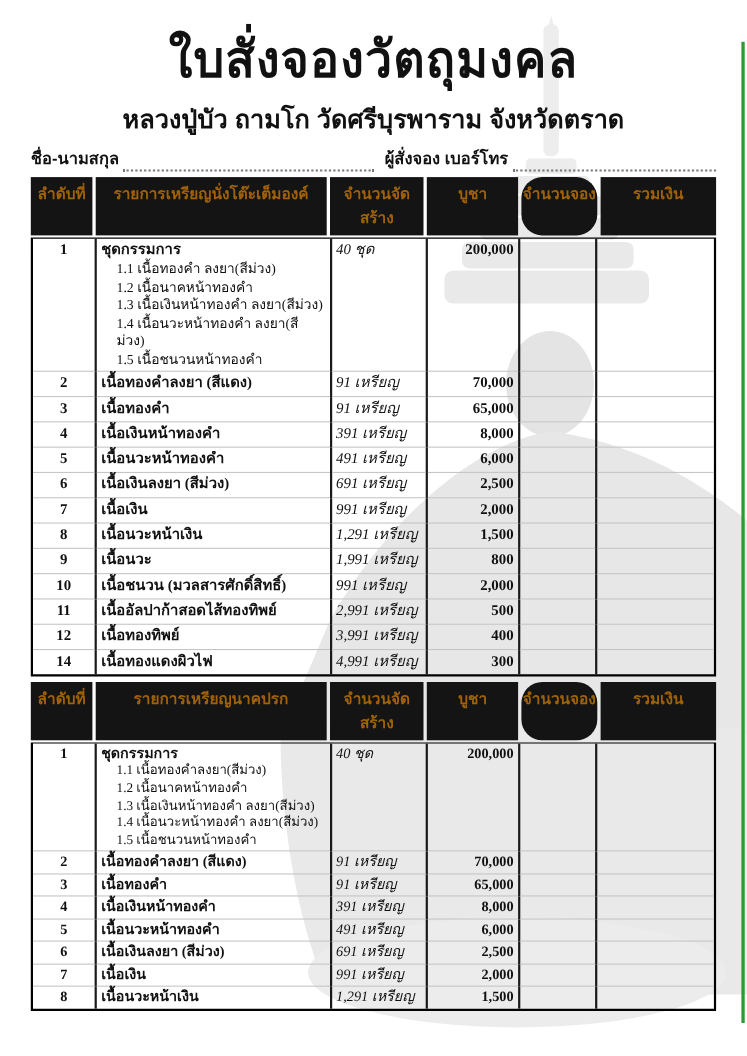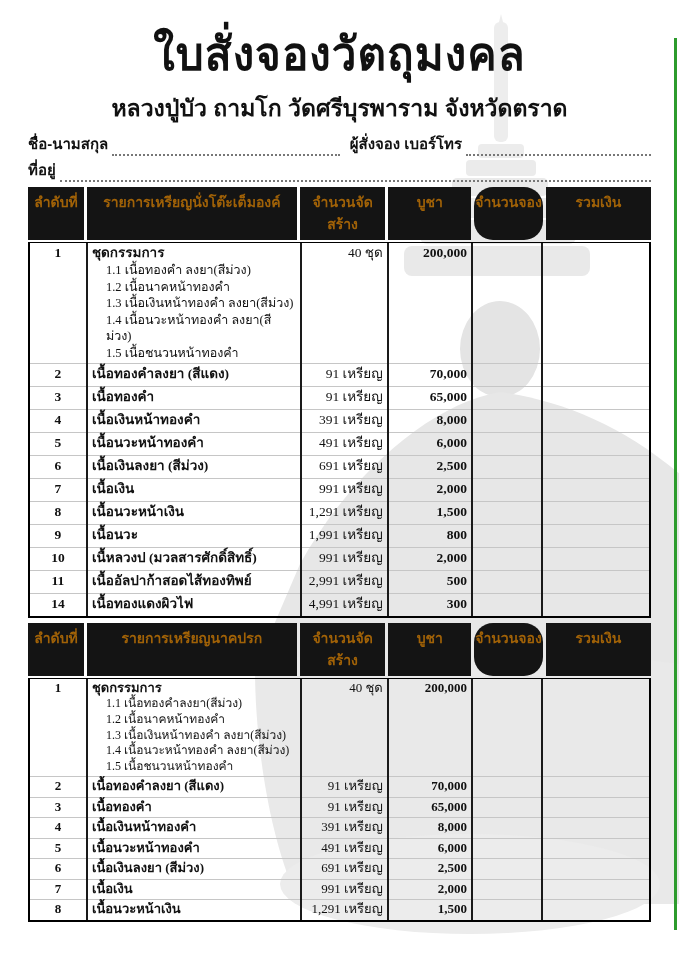--- a/index.html
+++ b/index.html
@@ -47,21 +47,21 @@
   .tbl-body td{
     vertical-align:top;padding:1px 4px 2px 4px;font-size:13.5px;
     border-left:2px solid #1a1a1a;border-top:1px solid #c6c6c6;
   }
   .tbl-body tr:first-child td{border-top:none;}
   .tbl-body td:first-child{border-left:none;}
   .td-no{text-align:center;font-weight:bold;}
   .td-item{padding-left:14px;}
   .item-nm{font-weight:bold;}
   .sub{font-size:12.5px;padding-left:14px;line-height:1.32;}
-  .td-qty{text-align:right;padding-right:8px;white-space:nowrap;}
+  .td-qty{text-align:left;padding-right:8px;white-space:nowrap;font-style:italic;}
   .td-price{text-align:right;padding-right:15px;font-weight:bold;}
   .t0 td{height:19px;line-height:1.35;}
   .t0 .row-set td{height:auto;}
   .t1 td{height:16.5px;font-size:13px;line-height:1.25;}
   .t1 .row-set td{height:auto;}
   .t1 .sub{font-size:12px;line-height:1.3;}
 </style>
 </head>
 <body>
 
@@ -88,24 +88,20 @@
 
   <div class="content">
     <div class="title">ใบสั่งจองวัตถุมงคล</div>
     <div class="subtitle">หลวงปู่บัว ถามโก วัดศรีบุรพาราม  จังหวัดตราด</div>
 
     <div class="form-line">
       <span class="lbl">ชื่อ-นามสกุล</span>
       <span class="dots"></span>
       <span class="lbl2">ผู้สั่งจอง  เบอร์โทร</span>
       <span class="dots" style="max-width:185px"></span>
-    </div>
-    <div class="form-line">
-      <span class="lbl">ที่อยู่</span>
-      <span class="dots"></span>
     </div>
 
     <div class="tbl t0">
       <div class="tbl-header">
           <div class="hcell c0">ลำดับที่</div>
           <div class="hcell c1">รายการเหรียญนั่งโต๊ะเต็มองค์</div>
           <div class="hcell c2">จำนวนจัดสร้าง</div>
           <div class="hcell c3">บูชา</div>
           <div class="hcell c4">จำนวนจอง</div>
           <div class="hcell c5">รวมเงิน</div>
@@ -212,34 +208,44 @@
                   <div class="item-nm">เนื้อนวะ</div>
                 </td>
                 <td class="td-qty">1,991 เหรียญ</td>
                 <td class="td-price">800</td>
                 <td class="td-reserved"></td>
                 <td class="td-total"></td>
               </tr>
               <tr>
                 <td class="td-no">10</td>
                 <td class="td-item">
-                  <div class="item-nm">เนื้หลวงป (มวลสารศักดิ์สิทธิ์)</div>
+                  <div class="item-nm">เนื้อชนวน (มวลสารศักดิ์สิทธิ์)</div>
                 </td>
                 <td class="td-qty">991 เหรียญ</td>
                 <td class="td-price">2,000</td>
                 <td class="td-reserved"></td>
                 <td class="td-total"></td>
               </tr>
               <tr>
                 <td class="td-no">11</td>
                 <td class="td-item">
                   <div class="item-nm">เนื้ออัลปาก้าสอดไส้ทองทิพย์</div>
                 </td>
                 <td class="td-qty">2,991 เหรียญ</td>
                 <td class="td-price">500</td>
+                <td class="td-reserved"></td>
+                <td class="td-total"></td>
+              </tr>
+              <tr>
+                <td class="td-no">12</td>
+                <td class="td-item">
+                  <div class="item-nm">เนื้อทองทิพย์</div>
+                </td>
+                <td class="td-qty">3,991 เหรียญ</td>
+                <td class="td-price">400</td>
                 <td class="td-reserved"></td>
                 <td class="td-total"></td>
               </tr>
               <tr>
                 <td class="td-no">14</td>
                 <td class="td-item">
                   <div class="item-nm">เนื้อทองแดงผิวไฟ</div>
                 </td>
                 <td class="td-qty">4,991 เหรียญ</td>
                 <td class="td-price">300</td>

